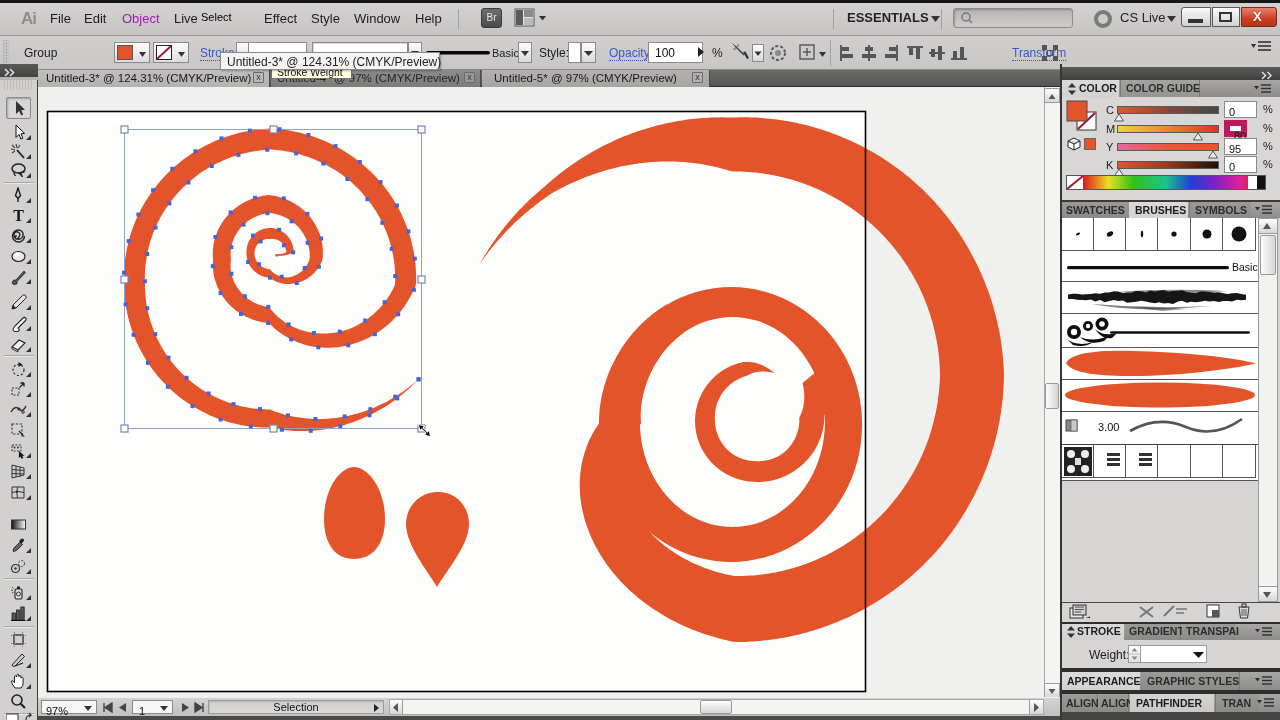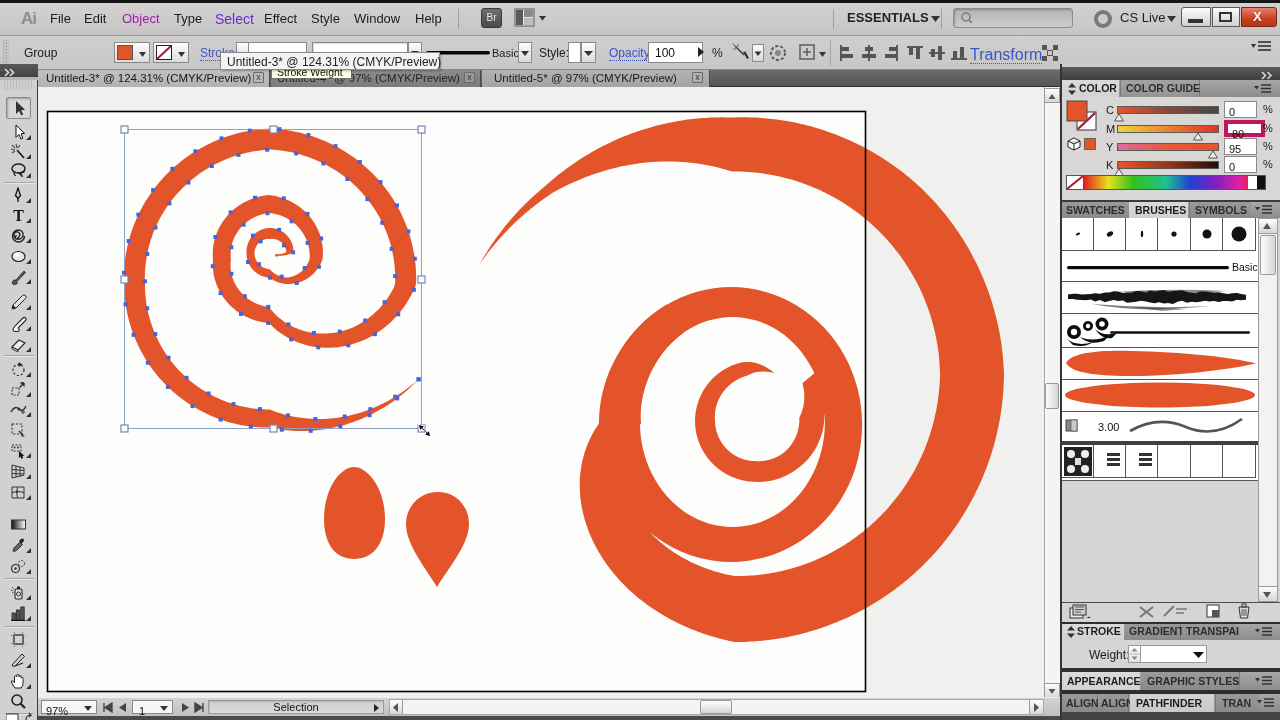--- a/index.html
+++ b/index.html
@@ -12,22 +12,22 @@
 .dbtn{background:linear-gradient(#fdfdfd,#d9d9d9);border:1px solid #8a8a8a}
 .tabx{display:inline-block;width:11px;height:11px;border:1px solid #6a6a6a;background:#b9b9b8;
  font-size:9px;line-height:9px;text-align:center;color:#333;border-radius:1px}
 </style></head><body>
 <div class="a" style="left:0;top:0;width:1280px;height:3px;background:#161616"></div>
 <div class="a" style="left:0;top:3px;width:1280px;height:33px;background:linear-gradient(#d3d2d1,#c6c5c4);border-bottom:1px solid #9b9a99"></div>
 <div class="a tx" style="left:21px;top:9px;font-size:17px;color:#8f8e8d;font-weight:bold;letter-spacing:-1px">Ai</div>
 <div class="a tx" style="left:50px;top:11px;font-size:13px;color:#1c1c1c;">File</div>
 <div class="a tx" style="left:84px;top:11px;font-size:13px;color:#1c1c1c;">Edit</div>
 <div class="a tx" style="left:122px;top:11px;font-size:13px;color:#a21caf;">Object</div>
-<div class="a tx" style="left:174px;top:11px;font-size:13px;color:#1c1c1c;">Type</div>
-<div class="a tx" style="left:215px;top:11px;font-size:14px;color:#6d28d9;">Select</div>
+<div class="a tx" style="left:174px;top:11px;font-size:13px;color:#1c1c1c;">Live</div>
+<div class="a tx" style="left:201px;top:11px;font-size:11px;color:#000000;">Select</div>
 <div class="a tx" style="left:264px;top:11px;font-size:13px;color:#1c1c1c;">Effect</div>
 <div class="a tx" style="left:311px;top:11px;font-size:13px;color:#1c1c1c;">Style</div>
 <div class="a tx" style="left:354px;top:11px;font-size:13px;color:#1c1c1c;">Window</div>
 <div class="a tx" style="left:415px;top:11px;font-size:13px;color:#1c1c1c;">Help</div>
 <div class="a" style="left:458px;top:9px;width:1px;height:20px;background:#a0a0a0"></div>
 <div class="a" style="left:481px;top:8px;width:21px;height:20px;background:linear-gradient(#6e6e6e,#4a4a4a);border:1px solid #3a3a3a;border-radius:3px;color:#e8e8e8;font-size:10px;text-align:center;line-height:18px">Br</div>
 <svg class="a" style="left:514px;top:8px" width="34" height="20">
 <rect x="1" y="1" width="19" height="17" fill="#e6e6e5" stroke="#555"></rect>
 <rect x="2" y="2" width="7" height="15" fill="#5a5a5a"></rect>
     <rect x="10" y="2" width="9" height="7" fill="#8a8a8a"></rect>
@@ -155,21 +155,21 @@
 <svg class="a" style="left:927px;top:43px" width="20" height="20">
     <line x1="2" y1="10" x2="18" y2="10" stroke="#333" stroke-width="1.5"></line>
     <rect x="4" y="6" width="4" height="8" fill="#555"></rect>
     <rect x="11" y="3" width="4" height="14" fill="#555"></rect>
   </svg>
 <svg class="a" style="left:949px;top:43px" width="20" height="20">
     <line x1="2" y1="16" x2="18" y2="16" stroke="#333" stroke-width="1.5"></line>
     <rect x="4" y="8" width="4" height="7" fill="#555"></rect>
     <rect x="11" y="4" width="4" height="11" fill="#555"></rect>
   </svg>
-<div class="a tx" style="left:970px;top:46px;font-size:16px;color:#1a1a1a;"><span class="link dot">Transform</span></div>
+<div class="a tx" style="left:1012px;top:46px;font-size:12px;color:#1a1a1a;"><span class="link dot">Transform</span></div>
 <svg class="a" style="left:1040px;top:43px" width="20" height="20">
 <g fill="#555">
       <rect x="2" y="2" width="5" height="5"></rect>
       <rect x="13" y="2" width="5" height="5"></rect>
       <rect x="2" y="13" width="5" height="5"></rect>
       <rect x="13" y="13" width="5" height="5"></rect>
     </g>
 <rect x="7.5" y="7.5" width="5" height="5" fill="none" stroke="#555"></rect>
   </svg>
 <svg class="a" style="left:1250px;top:40px" width="22" height="14">
@@ -612,21 +612,21 @@
 <svg class="a" style="left:1114px;top:114px" width="10" height="8">
     <path d="M5 0 L9.5 7 L0.5 7 Z" fill="#efefee" stroke="#555" stroke-width="1"></path>
   </svg>
 <div class="a" style="left:1224px;top:101px;width:33px;height:17px;background:#fff;border:1px solid #8a8a89"><span style="font-size:11px;color:#111;margin-left:4px;line-height:15px;display:inline-block">0</span></div>
 <div class="a tx" style="left:1263px;top:103px;font-size:11px;color:#1b1b1b;">%</div>
 <div class="a tx" style="left:1106px;top:123px;font-size:11px;color:#1b1b1b;">M</div>
 <div class="a" style="left:1117px;top:125px;width:102px;height:8px;background:linear-gradient(90deg,#f0d23c,#e8862f,#e23027);border:1px solid #5a5a59"></div>
 <svg class="a" style="left:1193px;top:133px" width="10" height="8">
     <path d="M5 0 L9.5 7 L0.5 7 Z" fill="#efefee" stroke="#555" stroke-width="1"></path>
   </svg>
-<div class="a" style="left:1224px;top:120px;width:41px;height:17px;background:#fff;border:4px solid #be185d"><span style="font-size:11px;color:#111;margin-left:4px;line-height:15px;display:inline-block">80</span></div>
+<div class="a" style="left:1224px;top:120px;width:23px;height:17px;background:#fff;border:6px solid #be185d"><span style="font-size:11px;color:#111;margin-left:4px;line-height:15px;display:inline-block">80</span></div>
 <div class="a tx" style="left:1263px;top:122px;font-size:11px;color:#1b1b1b;">%</div>
 <div class="a tx" style="left:1106px;top:141px;font-size:11px;color:#1b1b1b;">Y</div>
 <div class="a" style="left:1117px;top:143px;width:102px;height:8px;background:linear-gradient(90deg,#e06a9e,#e4583c,#e8542a);border:1px solid #5a5a59"></div>
 <svg class="a" style="left:1208px;top:151px" width="10" height="8">
     <path d="M5 0 L9.5 7 L0.5 7 Z" fill="#efefee" stroke="#555" stroke-width="1"></path>
   </svg>
 <div class="a" style="left:1224px;top:138px;width:33px;height:17px;background:#fff;border:1px solid #8a8a89"><span style="font-size:11px;color:#111;margin-left:4px;line-height:15px;display:inline-block">95</span></div>
 <div class="a tx" style="left:1263px;top:140px;font-size:11px;color:#1b1b1b;">%</div>
 <div class="a tx" style="left:1106px;top:159px;font-size:11px;color:#1b1b1b;">K</div>
 <div class="a" style="left:1117px;top:161px;width:102px;height:8px;background:linear-gradient(90deg,#e8542a,#99371a,#1e0f06);border:1px solid #5a5a59"></div>
@@ -714,21 +714,21 @@
         <path d="M33 14 q8 8 22 4 l-5 5 q-10 2 -17 -9 z"></path>
         <rect x="48" y="16.2" width="140" height="2.6" rx="1.3"></rect>
       </g>
     </svg></div>
 <div class="a" style="left:1062px;top:348px;width:196px;height:32px;border-bottom:1px solid #555;background:#fff"><svg width="196" height="32">
       <path d="M4 15 C 10 4 40 2 70 3 C 120 4 170 9 194 15.5 C 170 21 120 28 70 28 C 40 28 10 26 4 15 Z" fill="#e4542a"></path>
     </svg></div>
 <div class="a" style="left:1062px;top:380px;width:196px;height:32px;border-bottom:1px solid #555;background:#fff"><svg width="196" height="32">
       <ellipse cx="98" cy="15" rx="95" ry="12.5" fill="#e4542a"></ellipse>
     </svg></div>
-<div class="a" style="left:1062px;top:412px;width:196px;height:33px;border-bottom:4px solid #404040;background:#fff"><svg width="196" height="33">
+<div class="a" style="left:1062px;top:412px;width:196px;height:33px;border-bottom:1px solid #404040;background:#fff"><svg width="196" height="33">
       <rect x="4" y="8" width="11" height="11" fill="#888" stroke="#444"></rect>
       <rect x="9" y="8" width="6" height="11" fill="#c8c8c8" stroke="#444" stroke-width=".6"></rect>
       <text x="36" y="19" font-size="11" fill="#111" font-family="Liberation Sans">3.00</text>
       <path d="M68 19 q28 -16 56 -4 q28 12 56 -8" fill="none" stroke="#555" stroke-width="2.6"></path>
     </svg></div>
 <div class="a" style="left:1062px;top:445px;width:32px;height:33px;border-right:1px solid #555;border-bottom:1px solid #555;background:#fff"></div>
 <div class="a" style="left:1094px;top:445px;width:32px;height:33px;border-right:1px solid #555;border-bottom:1px solid #555;background:#fff"></div>
 <div class="a" style="left:1126px;top:445px;width:32px;height:33px;border-right:1px solid #555;border-bottom:1px solid #555;background:#fff"></div>
 <div class="a" style="left:1158px;top:445px;width:33px;height:33px;border-right:1px solid #555;border-bottom:1px solid #555;background:#fff"></div>
 <div class="a" style="left:1191px;top:445px;width:32px;height:33px;border-right:1px solid #555;border-bottom:1px solid #555;background:#fff"></div>

